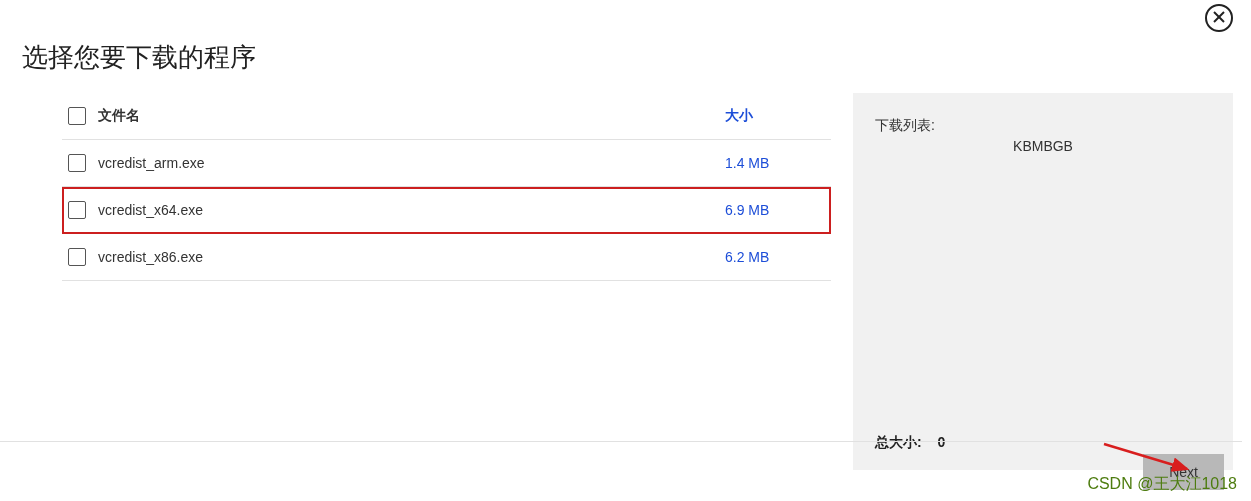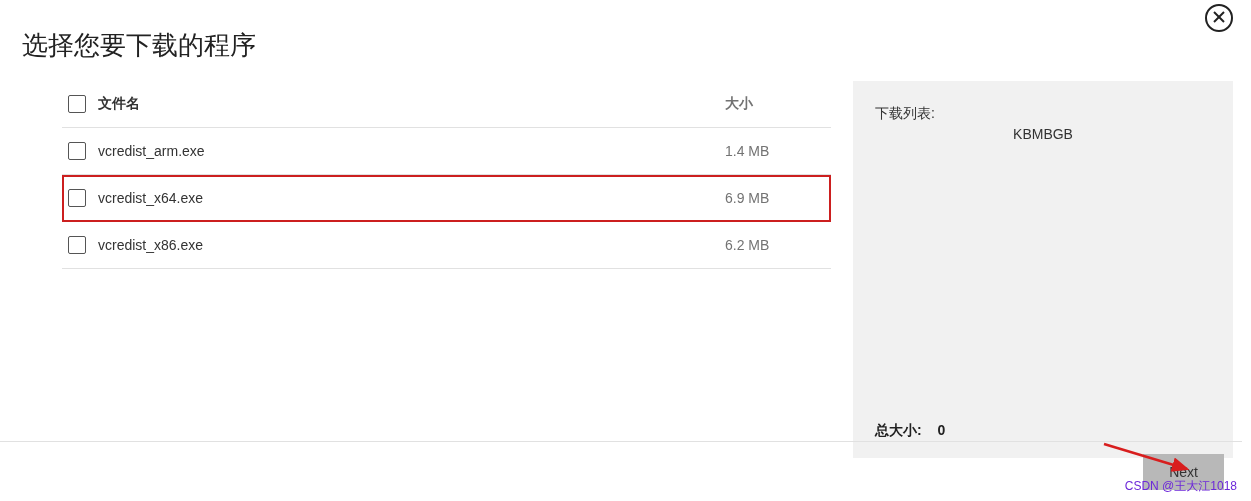--- a/index.html
+++ b/index.html
@@ -24,21 +24,21 @@
       align-items: center;
       justify-content: center;
       cursor: pointer;
       background: #fff;
     }
     .close-btn svg { width: 12px; height: 12px; }
     .title {
       font-size: 26px;
       font-weight: 400;
       color: #222;
-      padding: 28px 0 18px 22px;
+      padding: 40px 0 18px 22px;
     }
     .content {
       display: flex;
       padding: 0 18px;
       gap: 22px;
       margin-left: 44px;
     }
     .left {
       flex: 1;
       min-width: 0;
@@ -54,21 +54,21 @@
     .row .chk {
       width: 18px; height: 18px;
       border: 1.5px solid #555;
       border-radius: 2px;
       margin-right: 12px;
       flex-shrink: 0;
       cursor: pointer;
       background: #fff;
     }
     .row .fname { flex: 1; font-size: 14px; color: #333; }
-    .row .fsize { width: 100px; text-align: left; font-size: 14px; color: #737373; }
+    .row .fsize { width: 100px; text-align: left; font-size: 14px; color: #1d4ed8; }
     .row.highlighted {
       outline: 2px solid #cc1f1f;
       outline-offset: -2px;
     }
     .right {
       width: 380px;
       background: #f1f1f1;
       padding: 22px 22px 18px 22px;
       display: flex;
       flex-direction: column;
@@ -107,22 +107,22 @@
     .arrow {
       position: absolute;
       right: 52px;
       bottom: 22px;
       pointer-events: none;
     }
     .watermark {
       position: absolute;
       right: 14px;
       bottom: 6px;
-      font-size: 12px;
-      color: #6d28d9;
+      font-size: 16px;
+      color: #4d7c0f;
       pointer-events: none;
     }
   </style>
 </head>
 <body>
 
 <div class="close-btn">
   <span>
     <svg viewBox="0 0 12 12">
         <line x1="1" y1="1" x2="11" y2="11" stroke="#222" stroke-width="2"></line>

